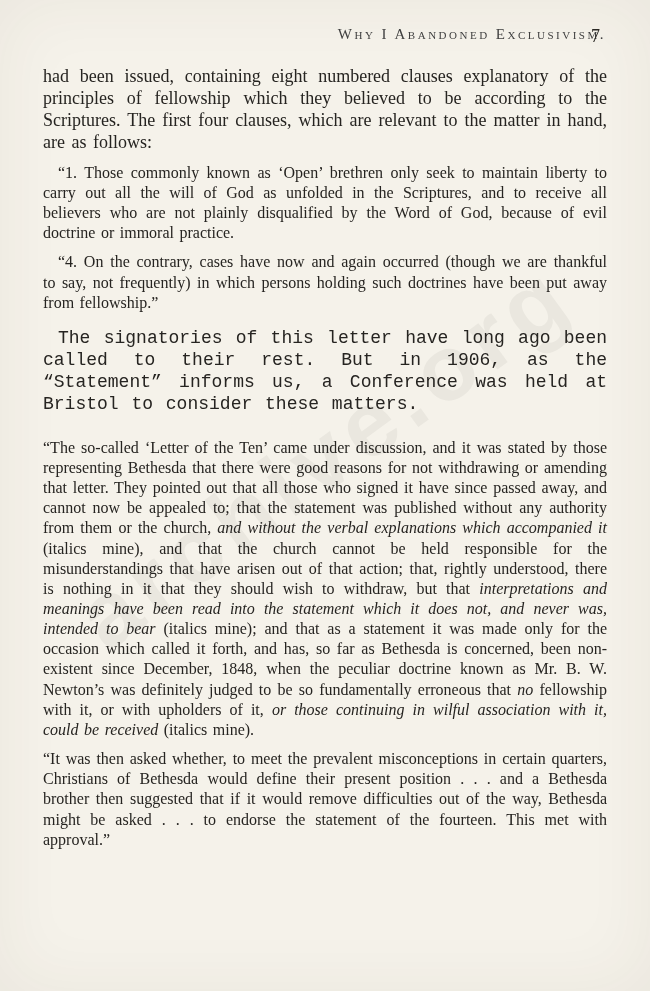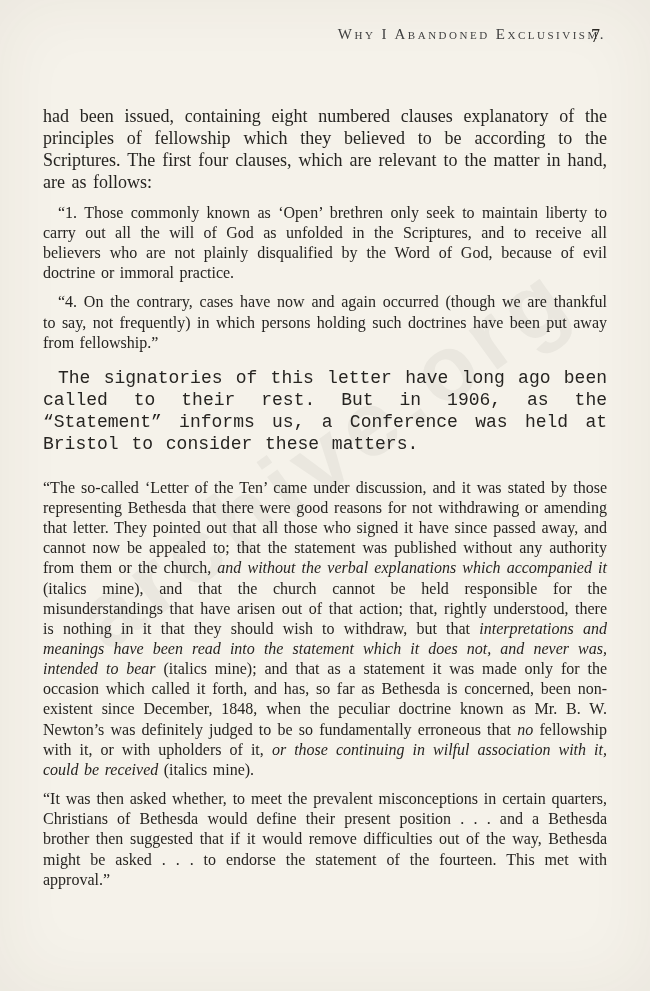--- a/index.html
+++ b/index.html
@@ -65,21 +65,20 @@
   }
   p {
     margin: 0;
     text-align: justify;
   }
   .body {
     font-size: 18px;
     line-height: 1.22;
     word-spacing: 2px;
     margin-bottom: 9px;
-    margin-top: 40px;
   }
   .quote {
     font-size: 16px;
     line-height: 1.26;
     word-spacing: 1.5px;
     margin-bottom: 9px;
   }
   .indent { text-indent: 15px; }
   .space-above { margin-top: 15px; font-family: Liberation Mono, monospace; }
   .space-above-sm { margin-top: 22px; }

